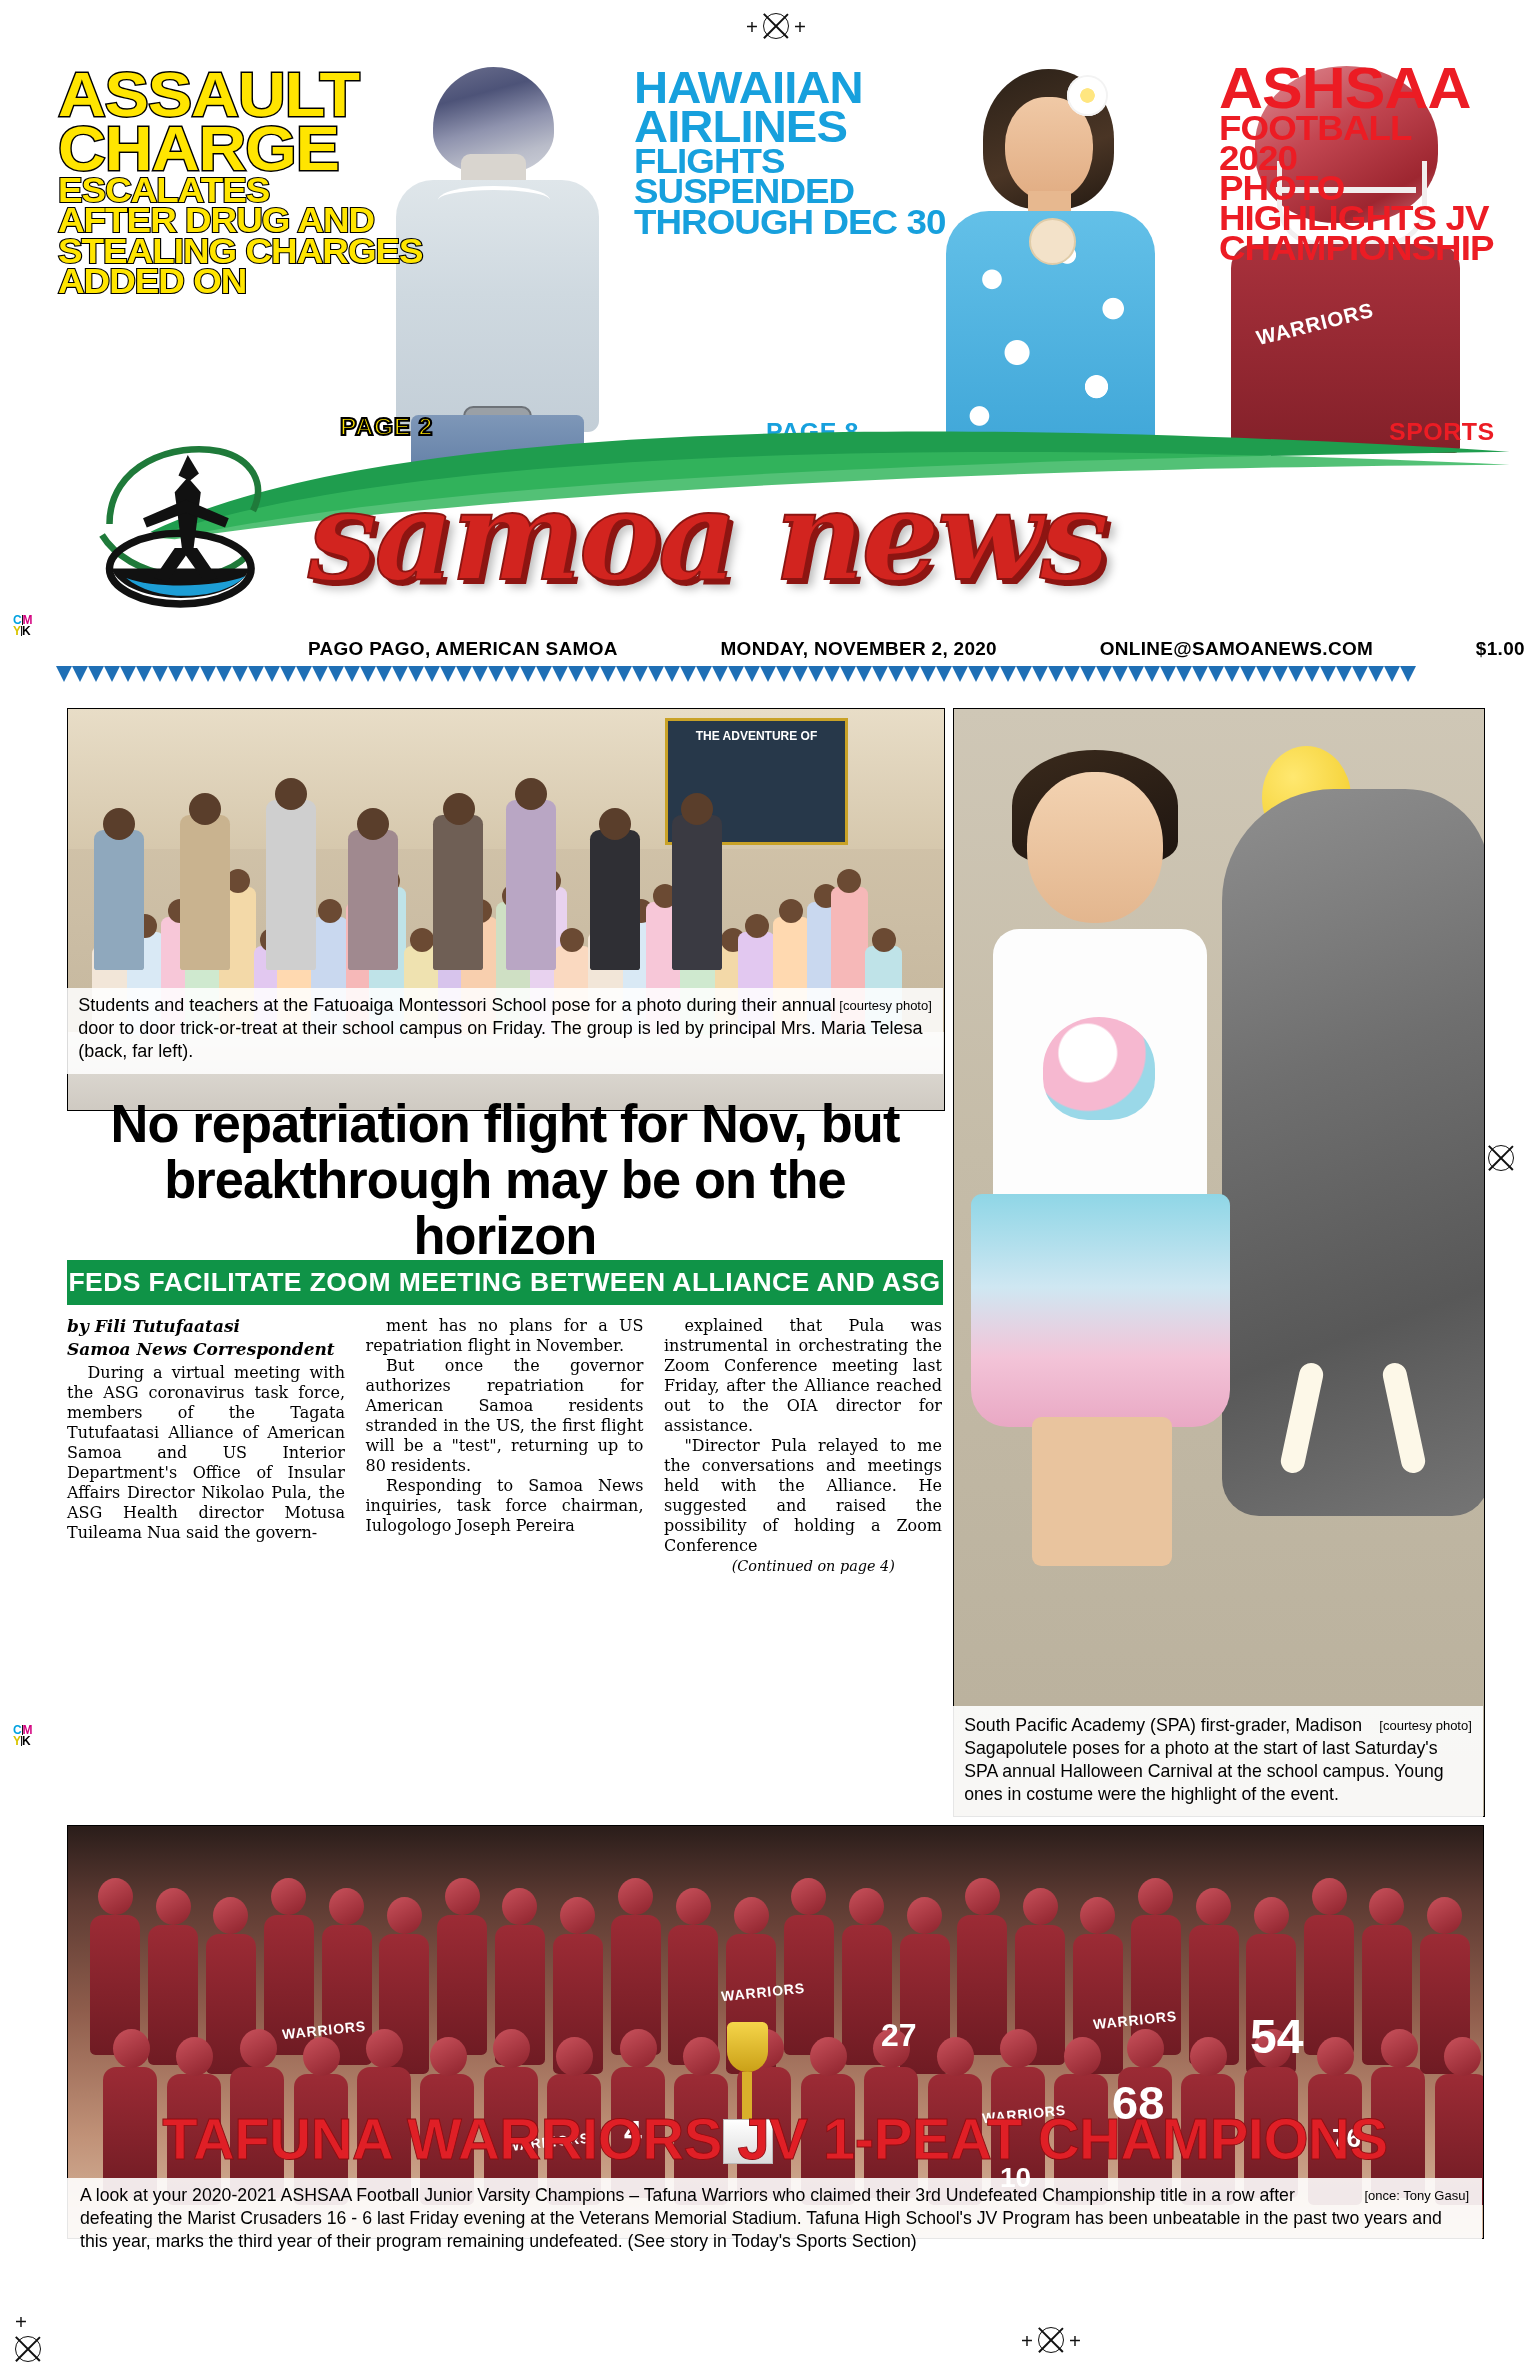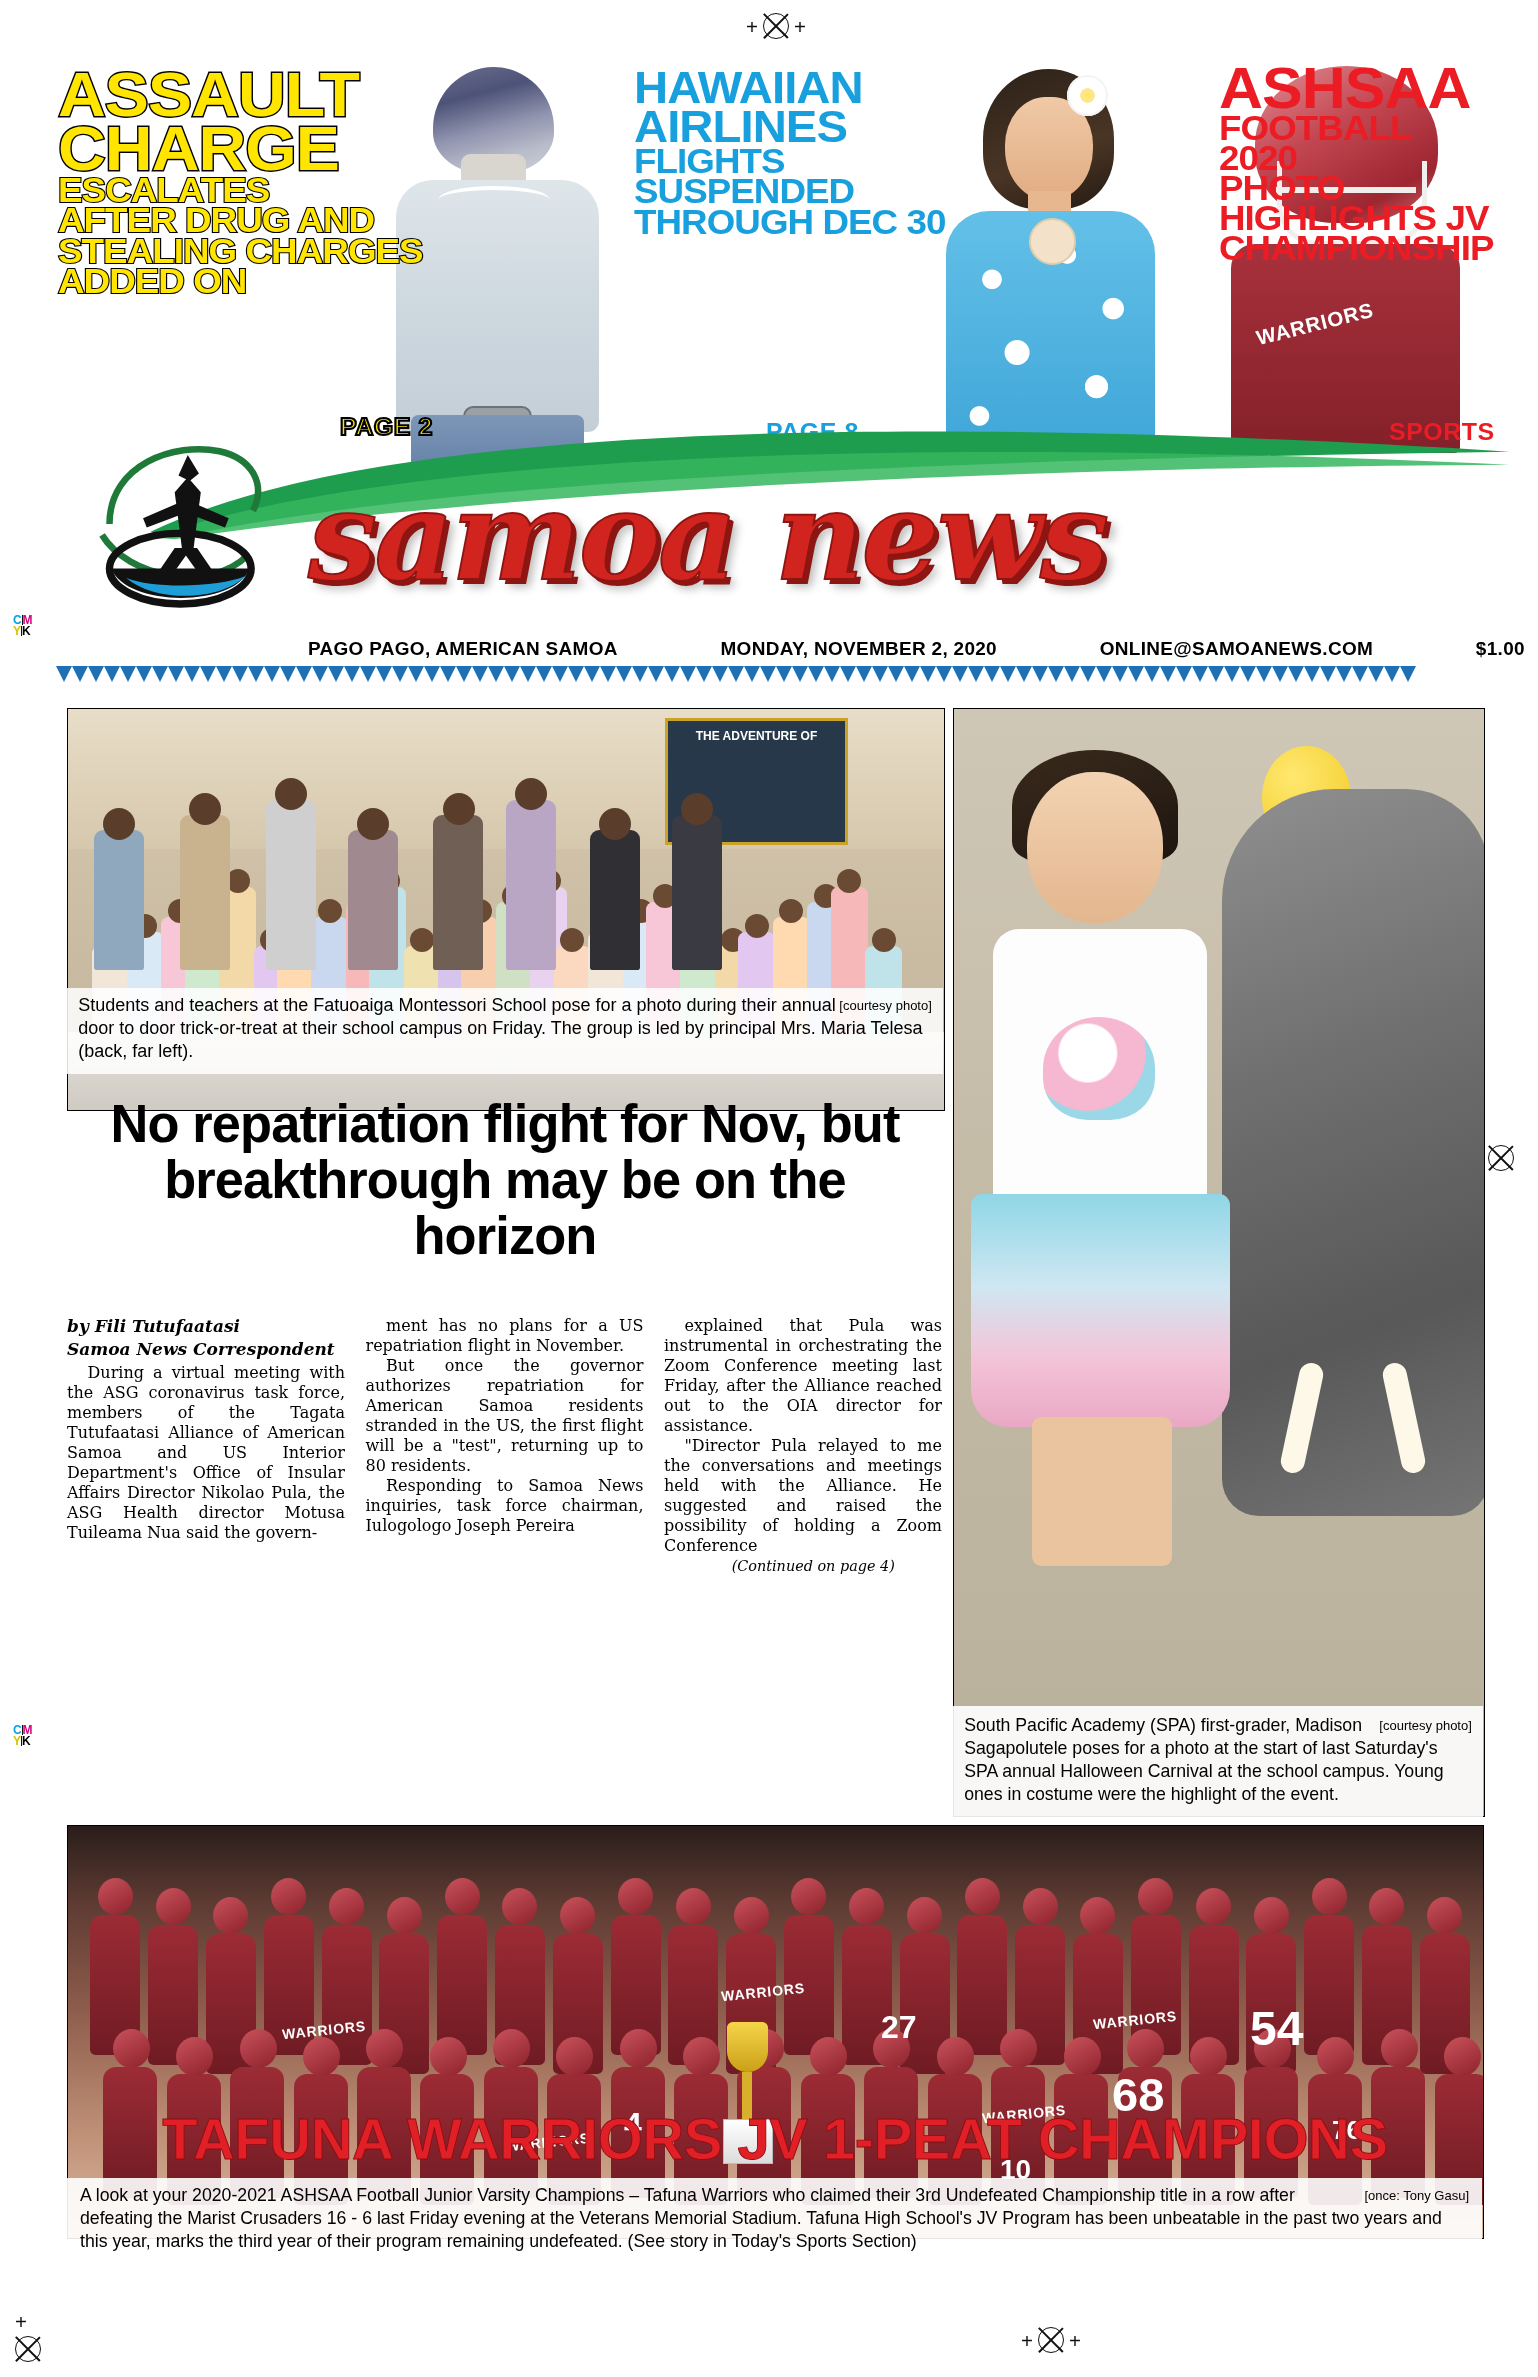--- a/index.html
+++ b/index.html
@@ -177,21 +177,21 @@
      display:flex;gap:20.5px;font-family:"DejaVu Serif",serif;font-size:16px;line-height:20px;text-align:justify;}
   .col{width:278px;}
   .byline{font-weight:bold;font-style:italic;font-size:17px;line-height:20.5px;margin:0 0 2.8px 0;}
   .col p{margin:0;text-indent:20.5px;}
   .cont{font-style:italic;font-family:"DejaVu Serif",serif;font-size:14.4px;text-align:center;text-indent:0;margin-top:1.9px;}
 
   .photoC{position:absolute;left:67px;top:1825px;width:1415px;height:412px;border:1.9px solid #000;overflow:hidden;
      background:linear-gradient(180deg,#2a1d1a 0%,#5c3a32 18%,#8f5d4c 45%,#c09177 75%,#d8b9a0 100%);}
   .player{position:absolute;border-radius:13px 13px 5.6px 5.6px;background:linear-gradient(180deg,#9c2b35,#6f1b23);}
   .phelm{position:absolute;border-radius:50%;background:linear-gradient(150deg,#c9525c,#8d222c);}
-  .pnum{position:absolute;color:#fff;font-weight:bold;font-family:"Liberation Sans",sans-serif;}
+  .pnum{position:absolute;color:#fff;font-weight:bold;font-family:"Liberation Sans",sans-serif;margin-top:8px;}
   .trophy{position:absolute;left:653px;top:196px;width:52px;height:140px;}
   .trophy .cup{position:absolute;left:5.6px;top:0;width:41px;height:50px;background:linear-gradient(180deg,#f5d54a,#caa017);border-radius:5.6px 5.6px 20.5px 20.5px;}
   .trophy .stem{position:absolute;left:21.4px;top:50px;width:9.3px;height:47px;background:#d9b02b;}
   .trophy .base{position:absolute;left:1.9px;top:97px;width:48px;height:43px;background:linear-gradient(180deg,#fff,#dcdcdc);border:1.9px solid #bbb;}
 
   .champ{position:absolute;left:73px;top:2105px;width:1404px;text-align:center;
      font-family:"Liberation Sans",sans-serif;font-weight:bold;font-size:58px;letter-spacing:-0.5px;
      color:#e01f26;-webkit-text-stroke:0.9px #8d0d12;transform:scaleX(1.0);}
 
   .capC{position:absolute;left:67px;top:2178px;width:1415px;height:93px;
@@ -484,20 +484,23 @@
   <div class="capA">
     <span class="credit">[courtesy photo]</span>
     <span>Students and teachers at the Fatuoaiga Montessori School pose for a photo during their annual door to door trick-or-treat at their school campus on Friday. The group is led by principal Mrs. Maria Telesa (back, far left).</span>
   </div>
 
   <div class="headline">
     <div>No repatriation flight for Nov, but</div>
     <div>breakthrough may be on the horizon</div>
   </div>
 
+  <div class="greenbar">
+    <span>FEDS FACILITATE ZOOM MEETING BETWEEN ALLIANCE AND ASG</span>
+  </div>
 
   <div class="cols">
     <div class="col">
       <div class="byline">by Fili Tutufaatasi</div>
       <div class="byline">Samoa News Correspondent</div>
       <p>During a virtual meeting with the ASG coronavirus task force, members of the Tagata Tutufaatasi Alliance of American Samoa and US Interior Department's Office of Insular Affairs Director Nikolao Pula, the ASG Health director Motusa Tuileama Nua said the govern-</p>
     </div>
     <div class="col">
       <p>ment has no plans for a US repatriation flight in November.</p>
       <p>But once the governor authorizes repatriation for American Samoa residents stranded in the US, the first flight will be a "test", returning up to 80 residents.</p>

